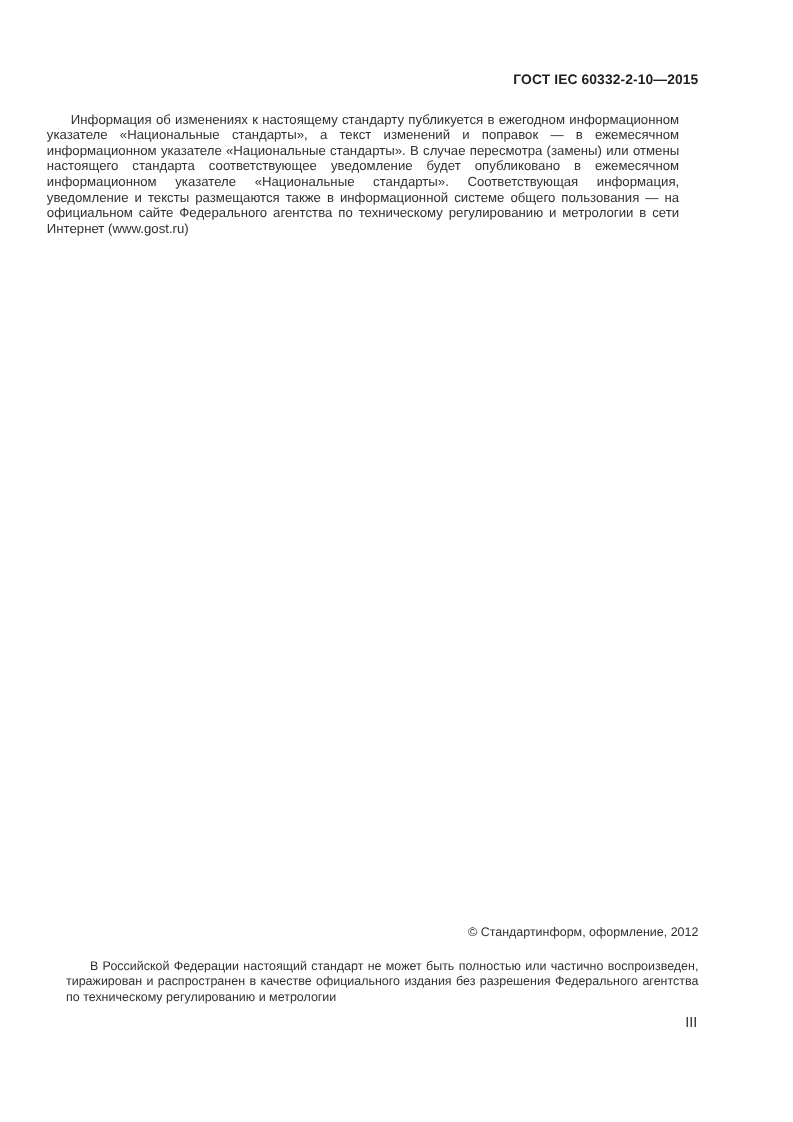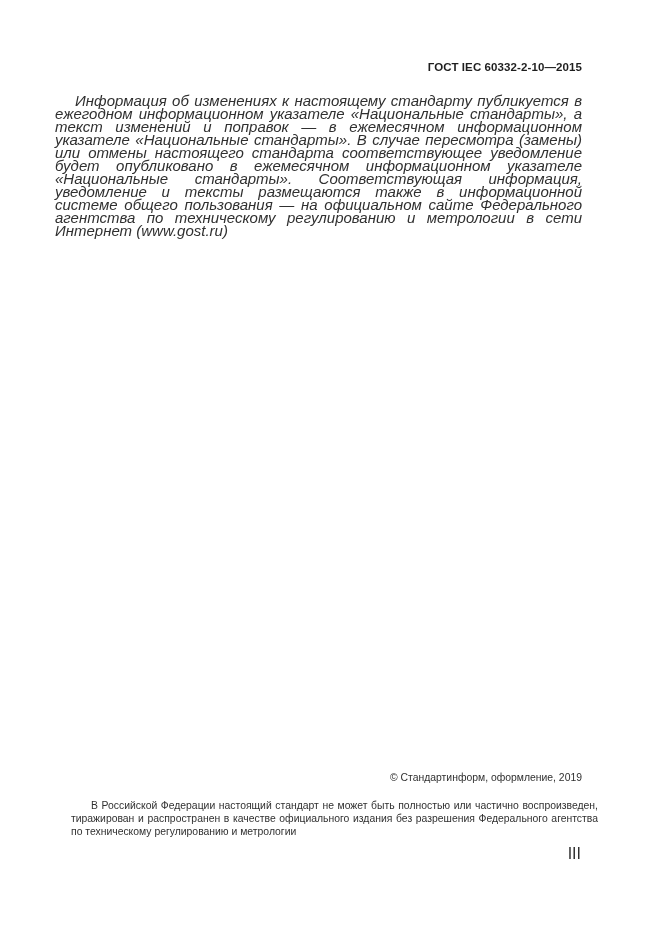--- a/index.html
+++ b/index.html
@@ -1,32 +1,32 @@
 <!DOCTYPE html>
 <html><head>
 <meta charset="utf-8">
 <style>
   html, body { margin: 0; padding: 0; background: #ffffff; }
   body { width: 661px; height: 935px; position: relative; overflow: hidden; color: #2a2a2a; font-family: "Liberation Sans", sans-serif; }
   .header { position: absolute; top: 61px; right: 79px; font-weight: bold; font-size: 11.5px; color: #1e1e1e; letter-spacing: 0.1px; }
-  .info { position: absolute; top: 94px; left: 55px; width: 527px; font-style: italic; font-size: 15px; line-height: 13px; text-align: justify; color: #303030; }
+  .info { position: absolute; top: 94px; left: 39px; width: 527px; font-size: 11px; line-height: 13px; text-align: justify; color: #303030; }
   .info p { margin: 0; text-indent: 20px; }
   .copyright { position: absolute; top: 772px; right: 79px; font-size: 10.4px; color: #303030; }
-  .legal { position: absolute; top: 799px; left: 55px; width: 527px; font-size: 10.4px; line-height: 13px; text-align: justify; color: #303030; margin-left: 16px; }
+  .legal { position: absolute; top: 799px; left: 55px; width: 527px; font-size: 10.4px; line-height: 13px; text-align: justify; color: #303030; }
   .legal p { margin: 0; text-indent: 20px; }
-  .pagenum { position: absolute; top: 845px; right: 80px; font-size: 16px; color: #303030; }
+  .pagenum { position: absolute; top: 845px; right: 80px; font-size: 12px; color: #303030; }
 </style>
 </head>
 <body>
 
 <div class="header">ГОСТ IEC 60332-2-10—2015</div>
 
 <div class="info">
   <p>Информация об изменениях к настоящему стандарту публикуется в ежегодном информационном указателе «Национальные стандарты», а текст изменений и поправок — в ежемесячном информационном указателе «Национальные стандарты». В случае пересмотра (замены) или отмены настоящего стандарта соответствующее уведомление будет опубликовано в ежемесячном информационном указателе «Национальные стандарты». Соответствующая информация, уведомление и тексты размещаются также в информационной системе общего пользования — на официальном сайте Федерального агентства по техническому регулированию и метрологии в сети Интернет (www.gost.ru)</p>
 </div>
 
-<div class="copyright">© Стандартинформ, оформление, 2019</div>
+<div class="copyright">© Стандартинформ, оформление, 2012</div>
 
 <div class="legal">
   <p>В Российской Федерации настоящий стандарт не может быть полностью или частично воспроизведен, тиражирован и распространен в качестве официального издания без разрешения Федерального агентства по техническому регулированию и метрологии</p>
 </div>
 
 <div class="pagenum">III</div>
 
 </body></html>

